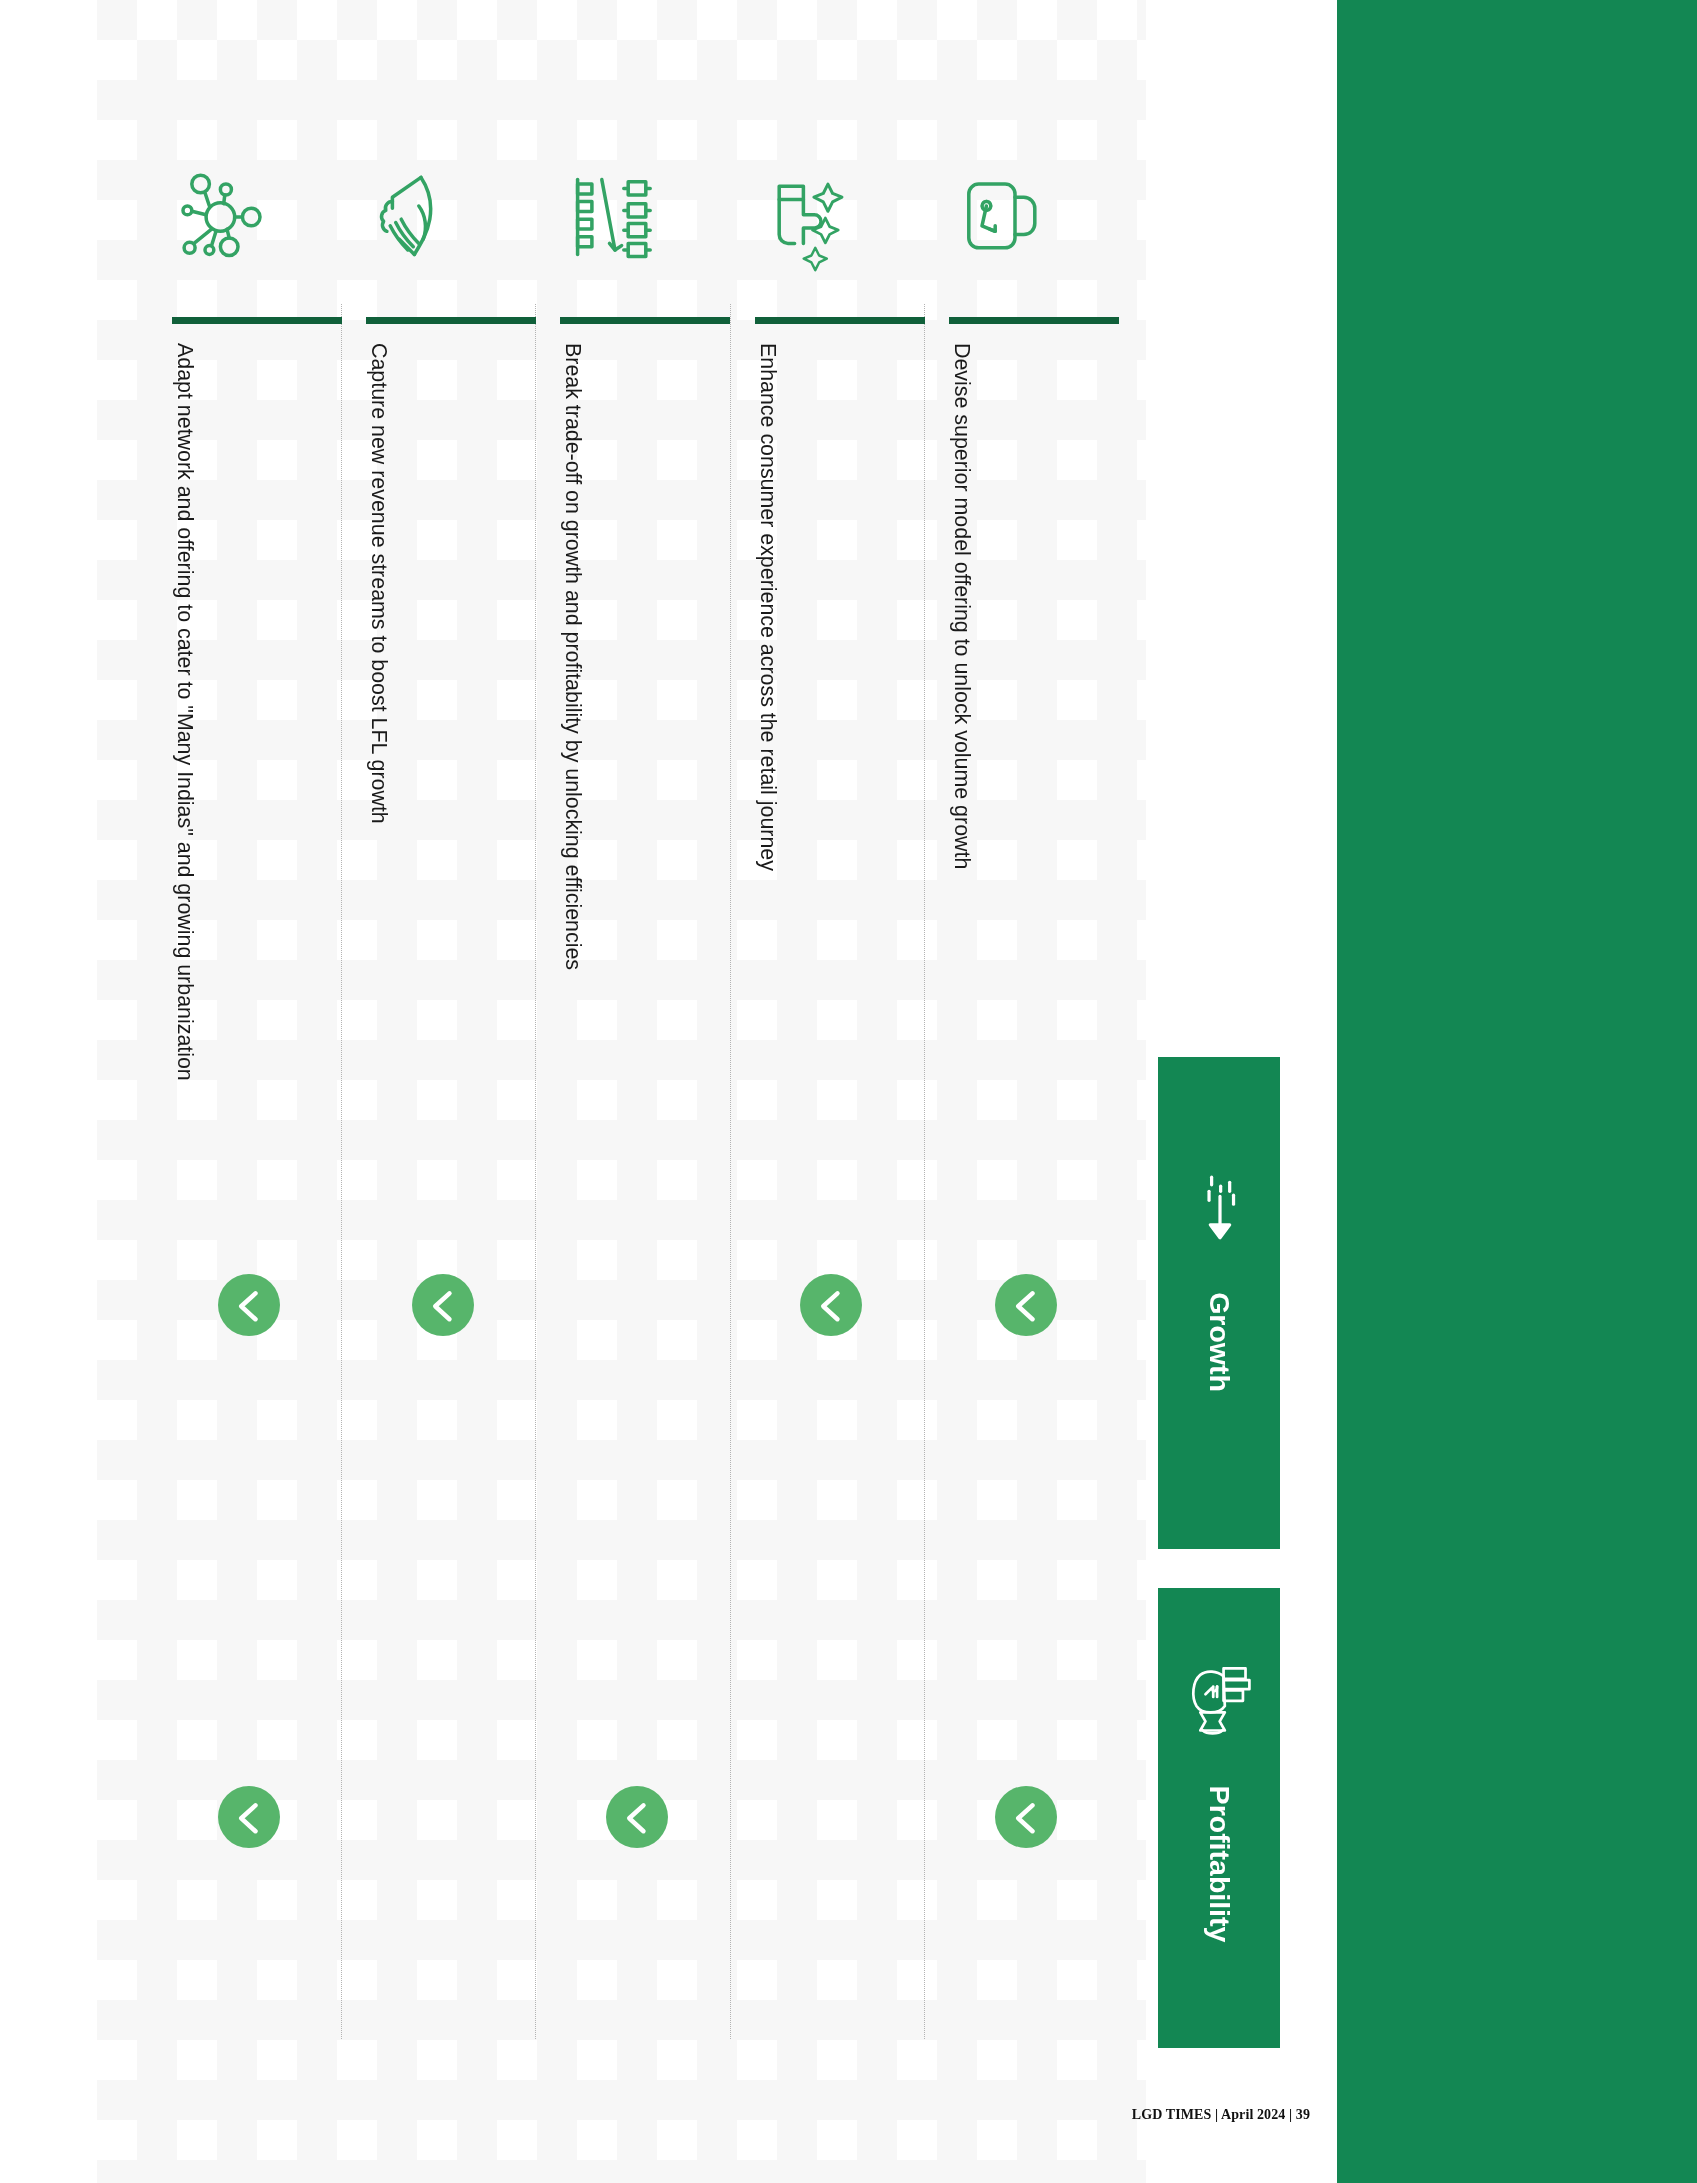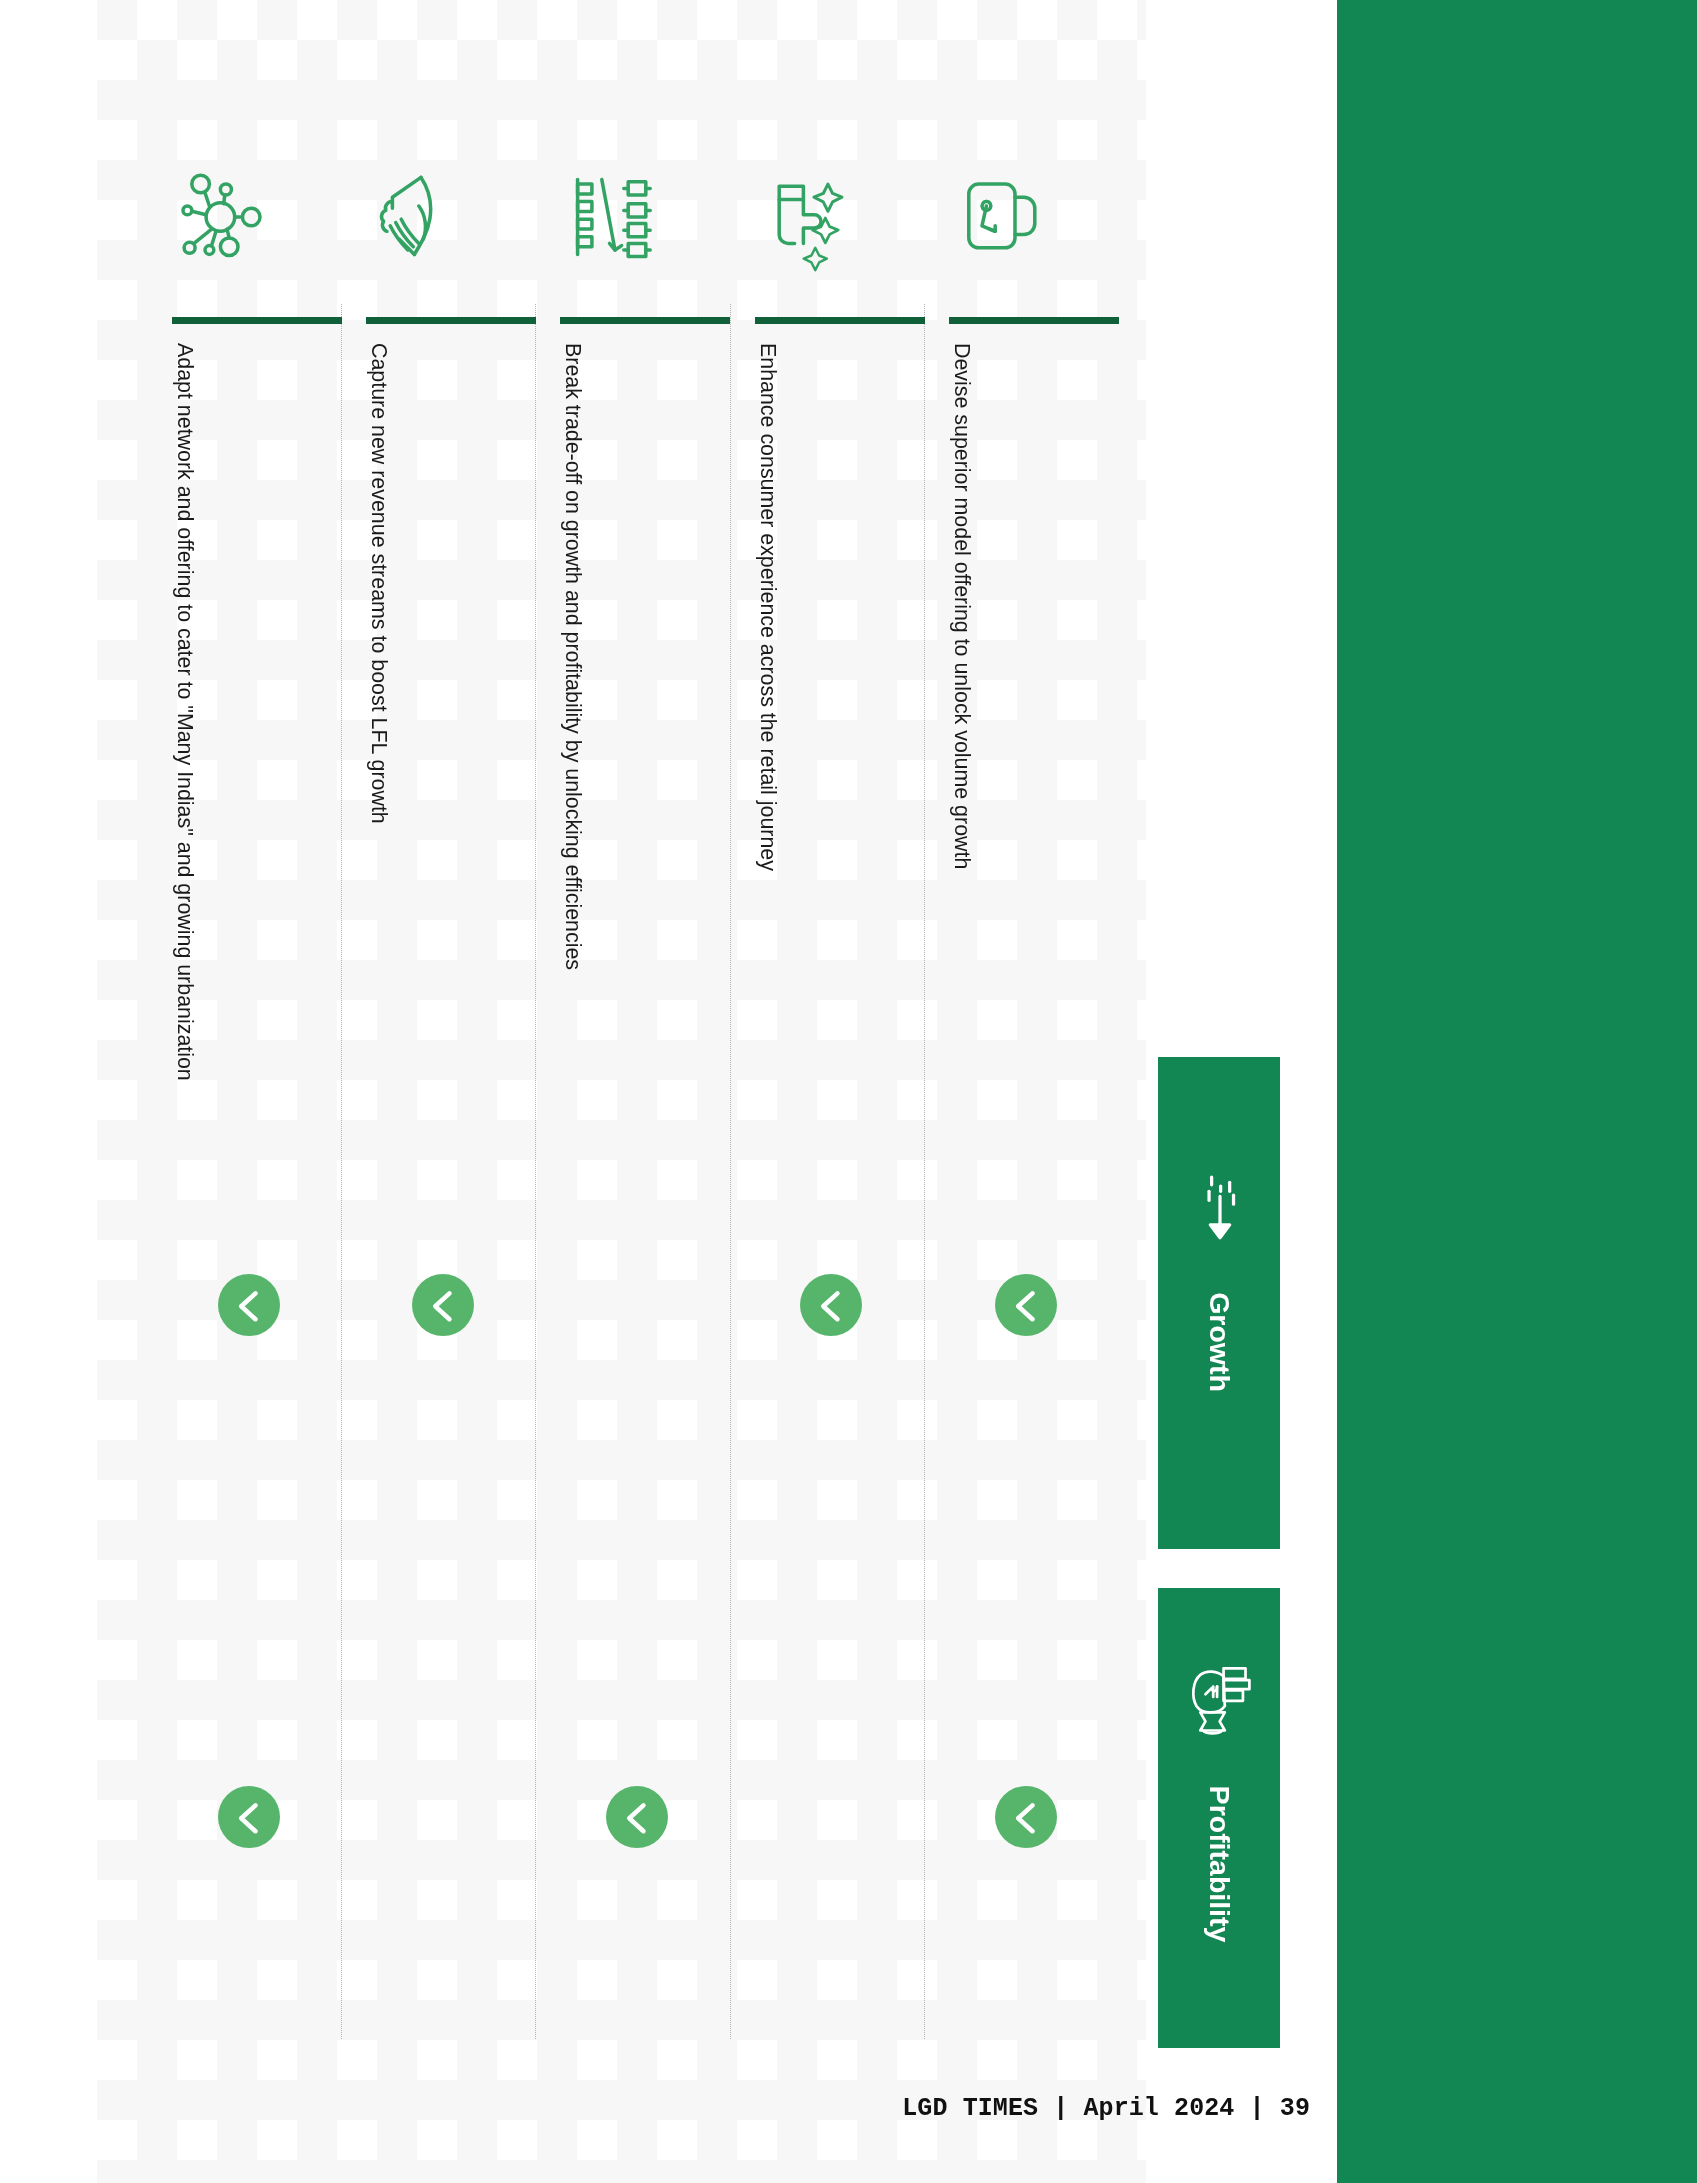--- a/index.html
+++ b/index.html
@@ -119,23 +119,23 @@
   #rowbar-growth .rb-icon{ top:123px; }
   #rowbar-growth .rb-label{ top:58%; }
   #rowbar-profit{ left:1158px; top:1588px; height:460px;}
   #rowbar-profit .rb-icon{ top:84px; }
   #rowbar-profit .rb-label{ top:60%; }
 
   
   #footer{
     position:absolute;
     right:388px;bottom:60px;
-    font-size:25px;font-weight:bold;color:#111111;
+    font-size:14px;font-weight:bold;color:#111111;
     letter-spacing:0.1px;
-    font-family:Liberation Mono, monospace;
+    font-family:Liberation Serif, serif;
   }
 </style>
 </head>
 <body>
 
 <div id="checker-bg"></div>
 <div id="checker-bg2"></div>
 
 <div id="green-panel"></div>
 <div id="title-wrap">

